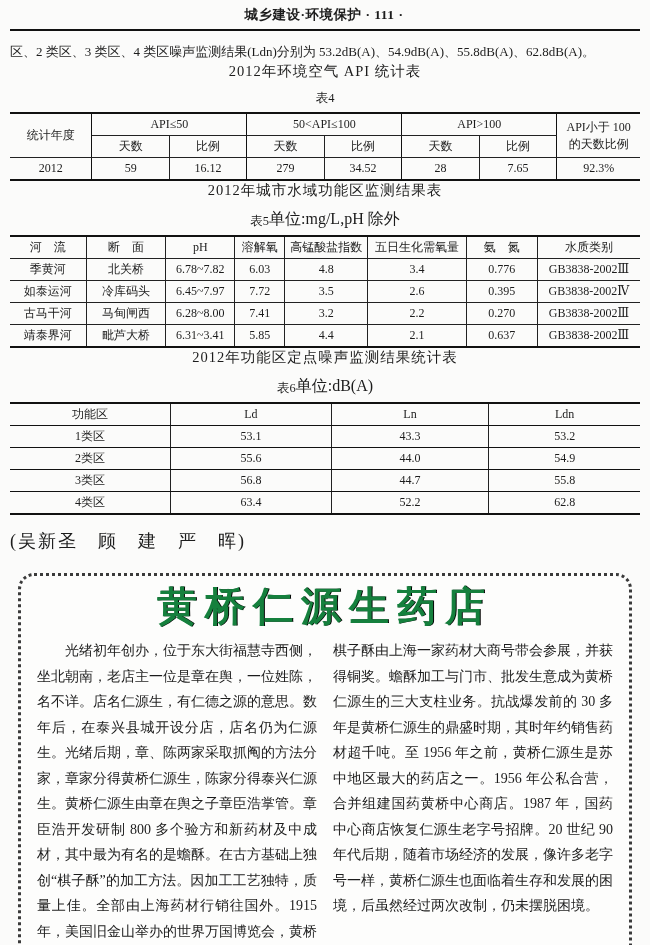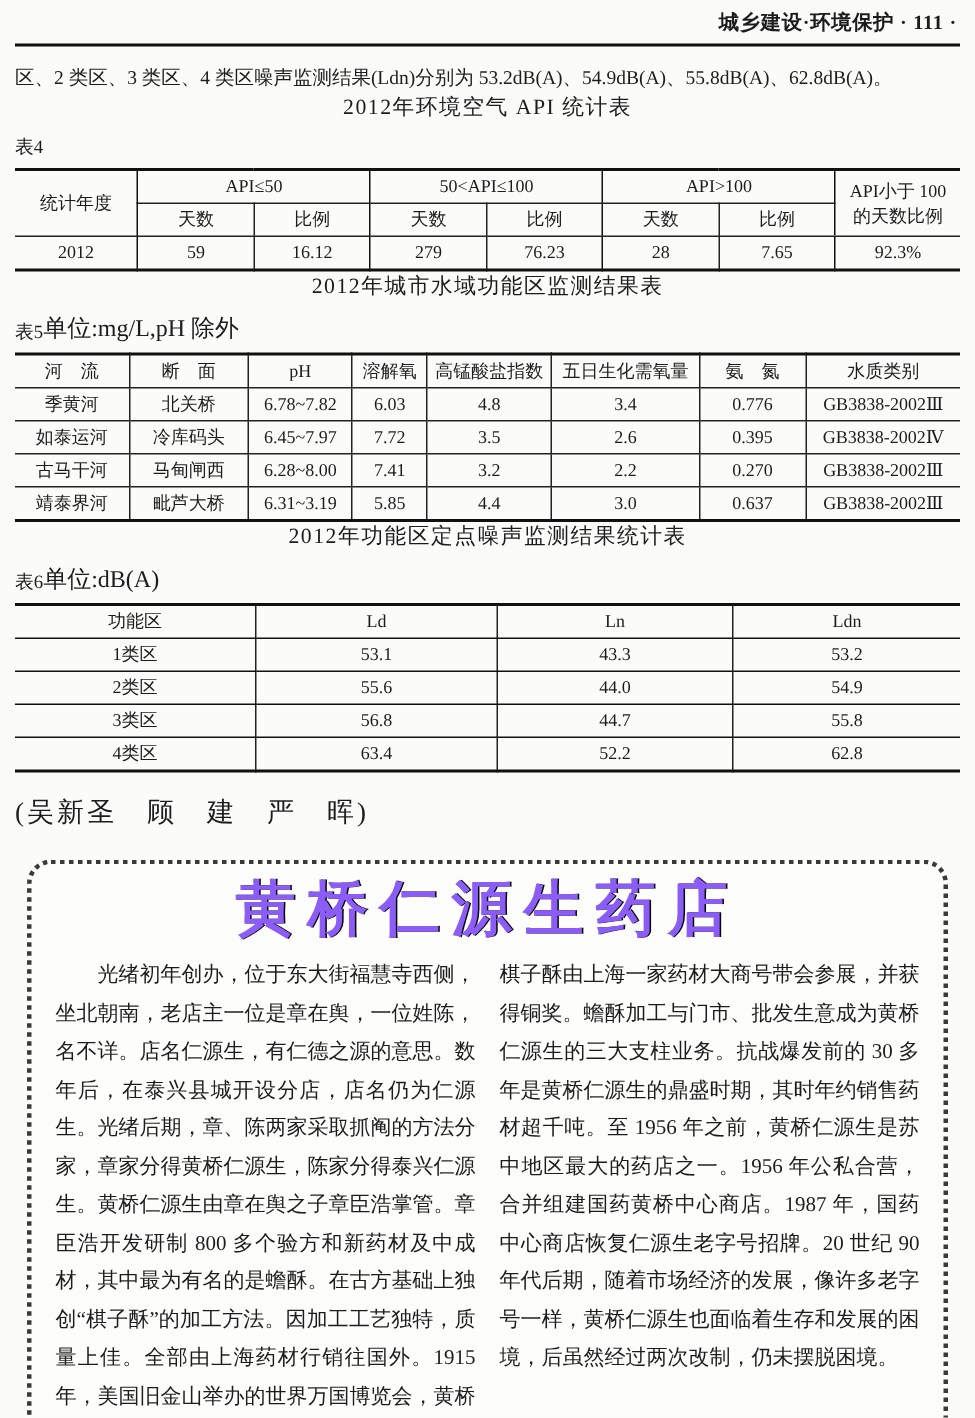--- a/index.html
+++ b/index.html
@@ -5,52 +5,52 @@
   html,body{margin:0;padding:0;}
   body{
     width:650px;height:945px;overflow:hidden;
     background:#fbfbfa;color:#1c1c1c;
     font-family:"Liberation Serif","DejaVu Serif",serif;
     -webkit-font-smoothing:antialiased;
   }
   .page{width:630px;margin:0 auto;padding-top:6px;}
 
   
-  .hdr{text-align:right;font-weight:bold;font-size:13.5px;letter-spacing:.5px;padding-right:2px;}
+  .hdr{text-align:center;font-weight:bold;font-size:13.5px;letter-spacing:.5px;padding-right:2px;}
   .rule{height:2px;background:#111;margin-top:5px;}
 
   
   .intro{display:flex;gap:16px;margin-top:10px;font-size:13px;line-height:21px;}
   .intro .col{flex:1;text-align:justify;}
   .intro b{font-weight:bold;letter-spacing:1px;margin-right:6px;}
 
   
   h3.ttitle{margin:0;text-align:center;font-size:14.5px;font-weight:normal;letter-spacing:1px;}
   .t4title{margin-top:14px;}
   .t5title{margin-top:26px;}
   .t6title{margin-top:34px;}
-  .labrow{display:flex;justify-content:flex-start;font-size:12.5px;margin-top:9px;align-items:flex-end;}
+  .labrow{display:flex;justify-content:center;font-size:12.5px;margin-top:9px;align-items:flex-end;}
   .labrow .unit{font-size:16px;}
 
   
   table.t{border-collapse:collapse;width:630px;table-layout:fixed;
           border-top:2.5px solid #111;border-bottom:2.5px solid #111;
           font-size:12px;margin-top:5px;}
   table.t td{border-bottom:1px solid #222;border-right:1px solid #222;
              text-align:center;vertical-align:middle;height:19px;padding:1px 2px;}
   table.t td:last-child{border-right:none;}
   table.t td.vthick{border-right:1.8px solid #111;}
   table.t6 td{border-bottom:1.8px solid #111;}
   .credit{text-align:left;font-size:18px;margin-top:14px;padding-right:4px;letter-spacing:2px;}
 
   
   .ad{margin:20px 8px 0 8px;border:3px dotted #3a3a3a;border-radius:16px;
       padding:4px 16px 8px 16px;background:#fdfdfc;}
   .ad-title{text-align:center;font-weight:900;font-size:40px;line-height:52px;
-            letter-spacing:8px;color:#8b5cf6;
+            letter-spacing:8px;color:#15803d;
             font-family:"DejaVu Serif","Liberation Serif",serif;
             text-shadow:1px 0 0 #050505;}
   .ad-body{display:flex;gap:16px;margin-top:6px;font-size:14px;line-height:25.5px;}
   .ad-col{flex:1;text-align:justify;}
   .ad-col.indent{text-indent:2em;}
 </style>
 </head>
 <body>
 
 <div class="page">
@@ -92,21 +92,21 @@
         <td>天数</td>
         <td class="vthick">比例</td>
         <td>天数</td>
         <td class="vthick">比例</td>
       </tr>
       <tr>
         <td class="vthick">2012</td>
         <td>59</td>
         <td class="vthick">16.12</td>
         <td>279</td>
-        <td class="vthick">76.23</td>
+        <td class="vthick">34.52</td>
         <td>28</td>
         <td class="vthick">7.65</td>
         <td>92.3%</td>
       </tr>
     </tbody>
   </table>
 
   <h3 class="ttitle t5title">2012年城市水域功能区监测结果表</h3>
   <div class="labrow">
     <span>表5</span>
@@ -160,24 +160,24 @@
         <td>6.28~8.00</td>
         <td>7.41</td>
         <td>3.2</td>
         <td>2.2</td>
         <td>0.270</td>
         <td>GB3838-2002Ⅲ</td>
       </tr>
       <tr>
         <td>靖泰界河</td>
         <td>毗芦大桥</td>
-        <td>6.31~3.19</td>
+        <td>6.31~3.41</td>
         <td>5.85</td>
         <td>4.4</td>
-        <td>3.0</td>
+        <td>2.1</td>
         <td>0.637</td>
         <td>GB3838-2002Ⅲ</td>
       </tr>
     </tbody>
   </table>
 
   <h3 class="ttitle t6title">2012年功能区定点噪声监测结果统计表</h3>
   <div class="labrow">
     <span>表6</span>
     <span class="unit">单位:dB(A)</span>

